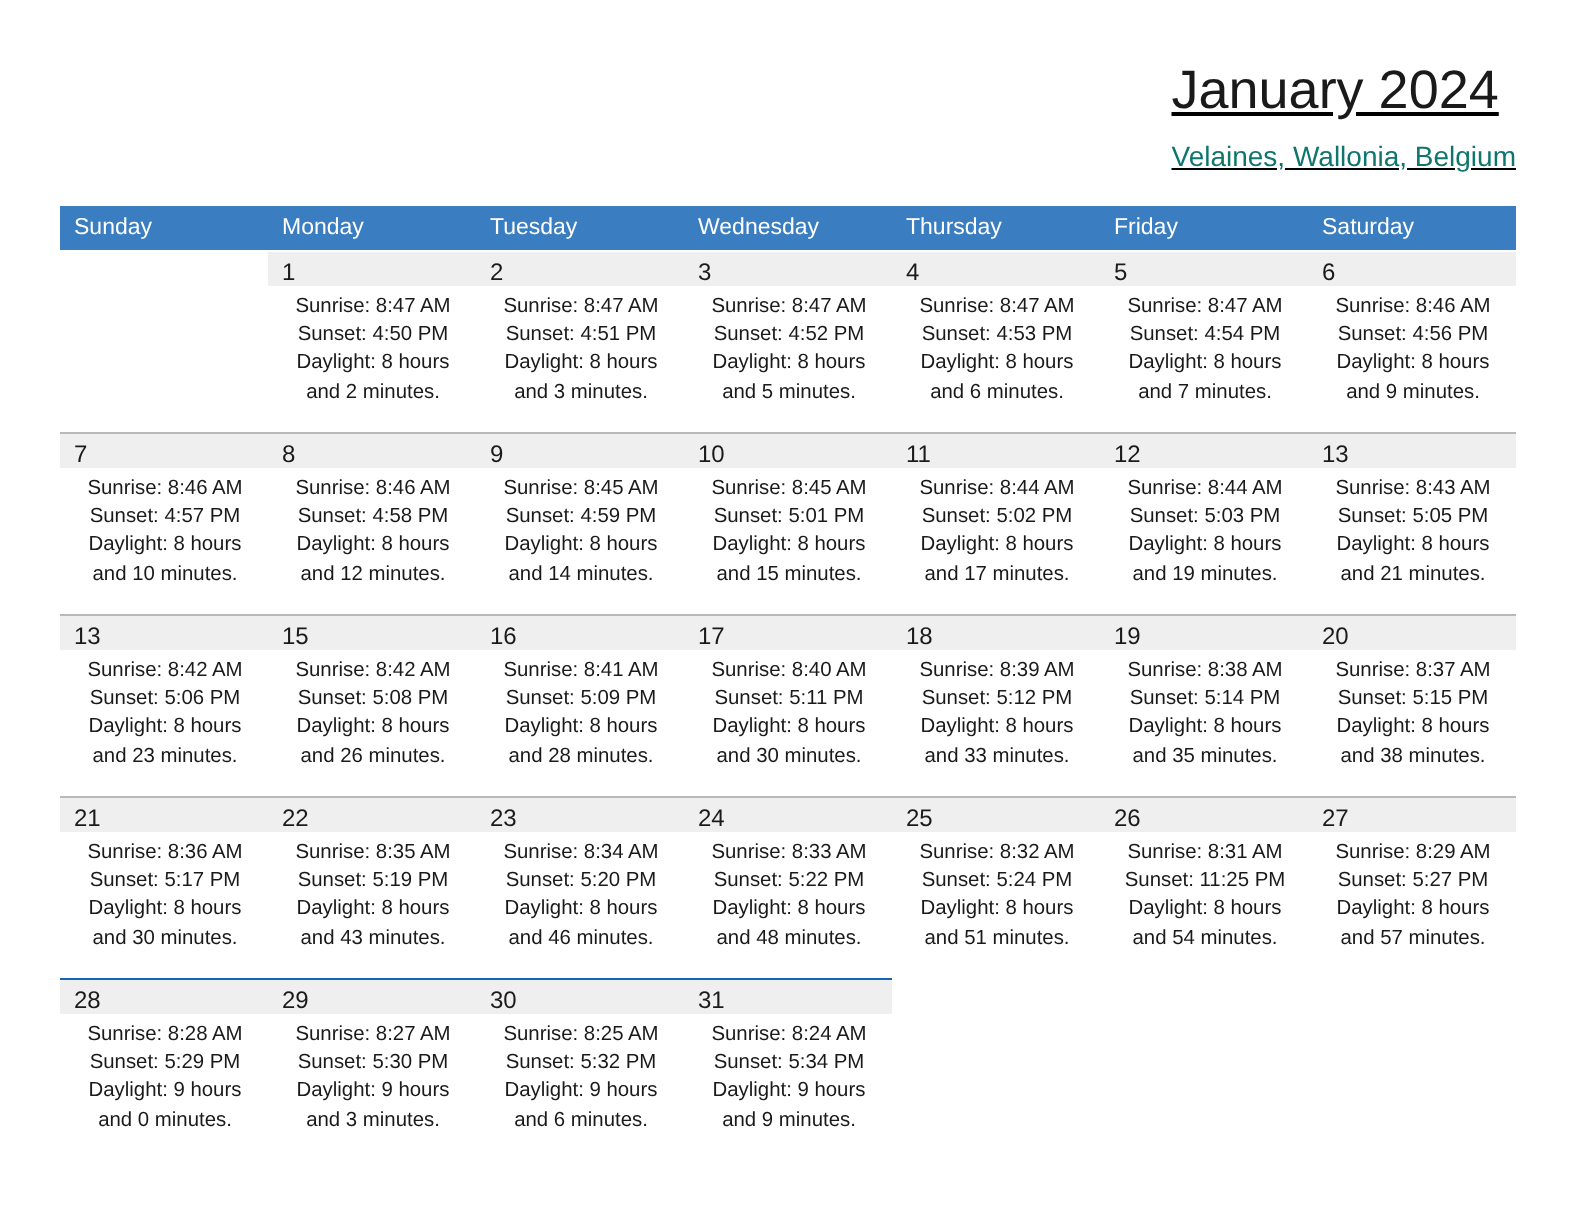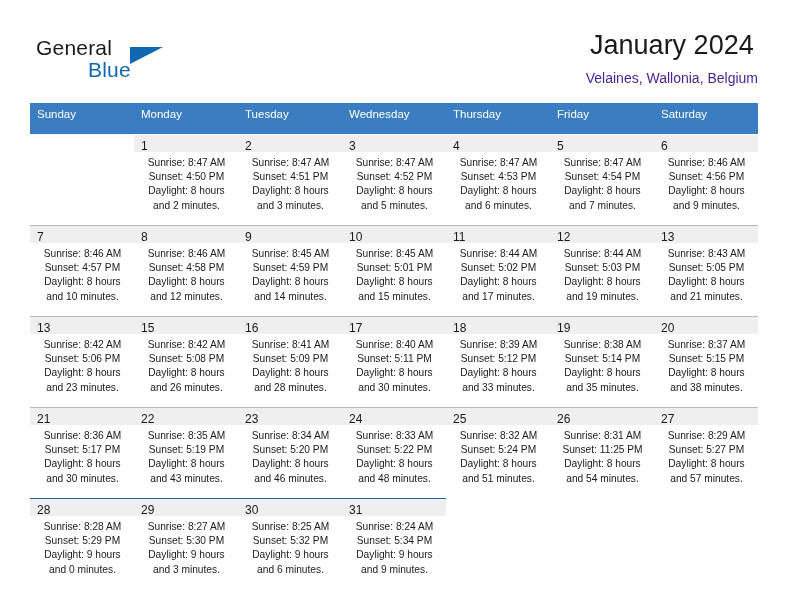--- a/index.html
+++ b/index.html
@@ -62,31 +62,32 @@
     height: 0;
     border-left: 33px solid #1267b2;
     border-bottom: 17px solid transparent;
     border-top: 0 solid transparent;
   }
 
   .titles {
     position: absolute;
     right: 34px;
     top: 28px;
-    text-align: center;
+    text-align: left;
+    text-decoration: underline;
   }
   .month-title {
     font-size: 27px;
     color: #1a1a1a;
     line-height: 34px;
     white-space: nowrap;
   }
   .location-title {
     font-size: 14px;
-    color: #4c1d95;
+    color: #0f766e;
     line-height: 20px;
     margin-top: 6px;
     white-space: nowrap;
   }
 
   
   .calendar {
     position: absolute;
     left: 30px;
     top: 103px;
@@ -98,21 +99,21 @@
     width: 728px;
   }
   table.cal col { width: 104px; }
 
   thead th {
     background: #3a7dc0;
     color: #ffffff;
     font-size: 11.5px;
     font-weight: normal;
     text-align: left;
-    padding: 5px 0 14px 7px;
+    padding: 5px 0 5px 7px;
     height: 12px;
     border: none;
   }
 
   tbody td {
     vertical-align: top;
     padding: 0;
     border: none;
     height: 90px;
     background: #ffffff;
@@ -161,25 +162,20 @@
   .weekrule.blue { background: #1267b2; }
   .weekrule.empty { background: transparent; }
 </style>
 </head>
 <body>
 
 <div class="page">
 
   <div class="header">
 
-    <div class="brand">
-      <span class="brand-general">General</span>
-      <span class="brand-tri"></span>
-      <span class="brand-blue">Blue</span>
-    </div>
 
     <div class="titles">
       <div class="month-title">January 2024</div>
       <div class="location-title">Velaines, Wallonia, Belgium</div>
     </div>
 
   </div>
 
   <div class="calendar">
     <table class="cal">

